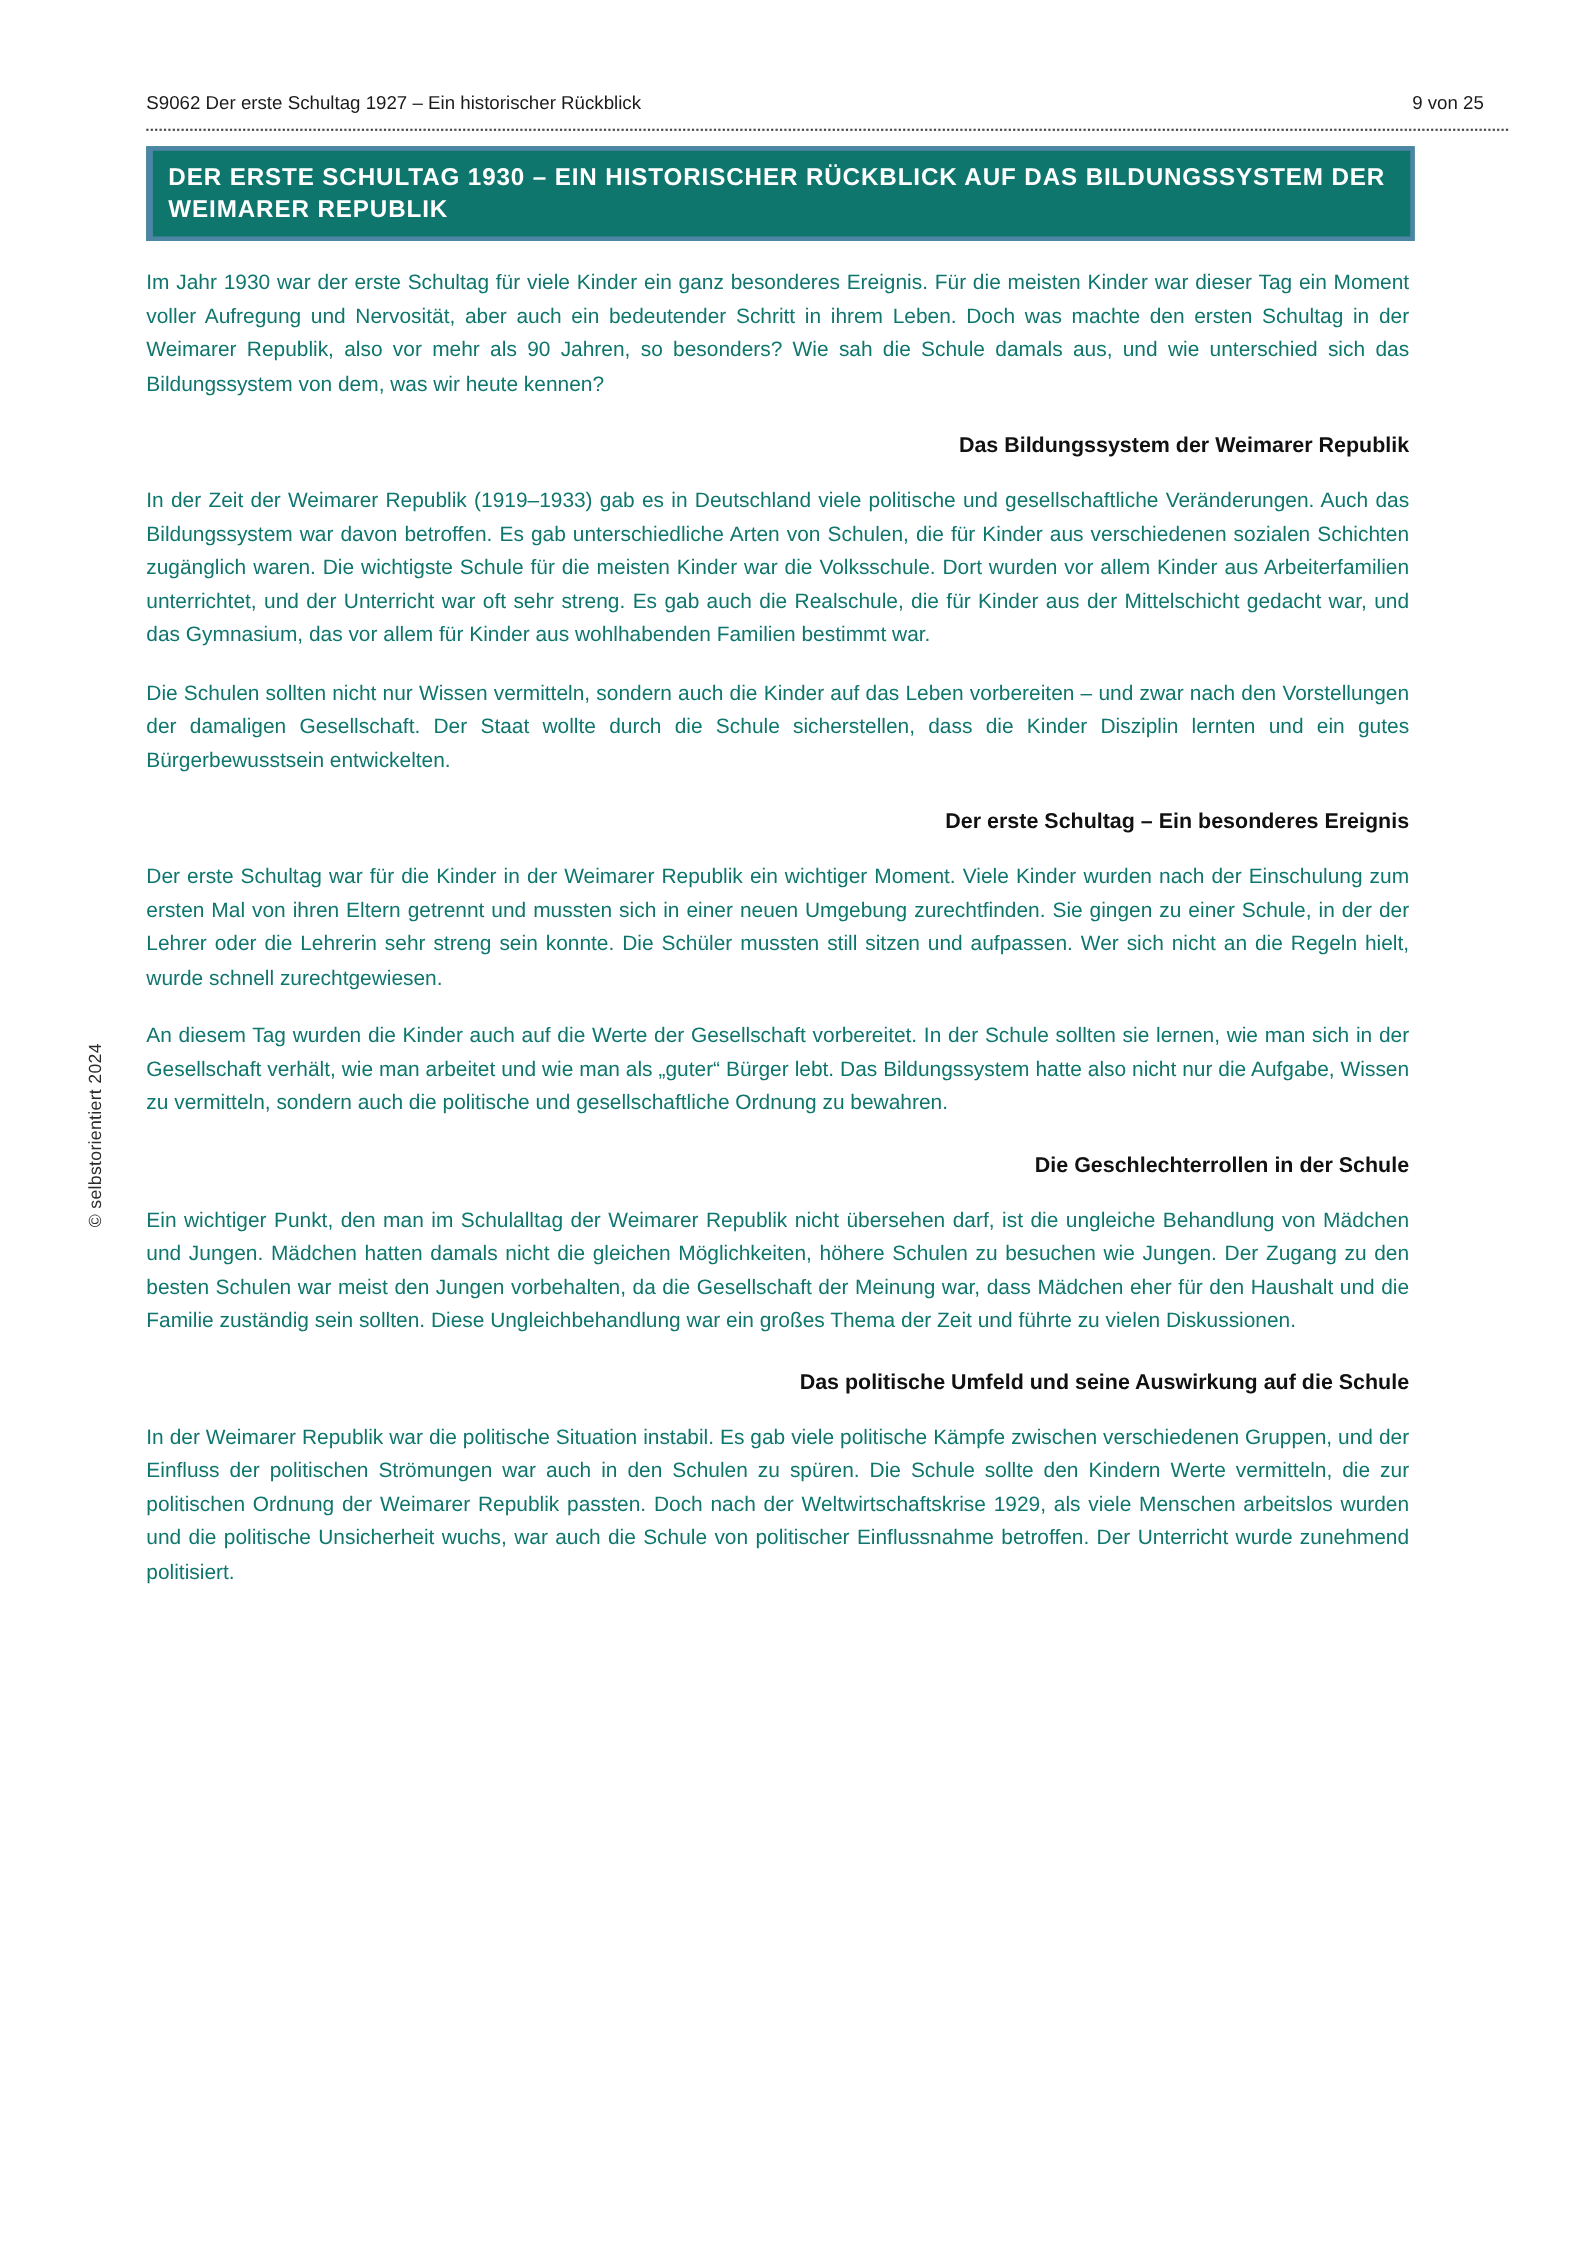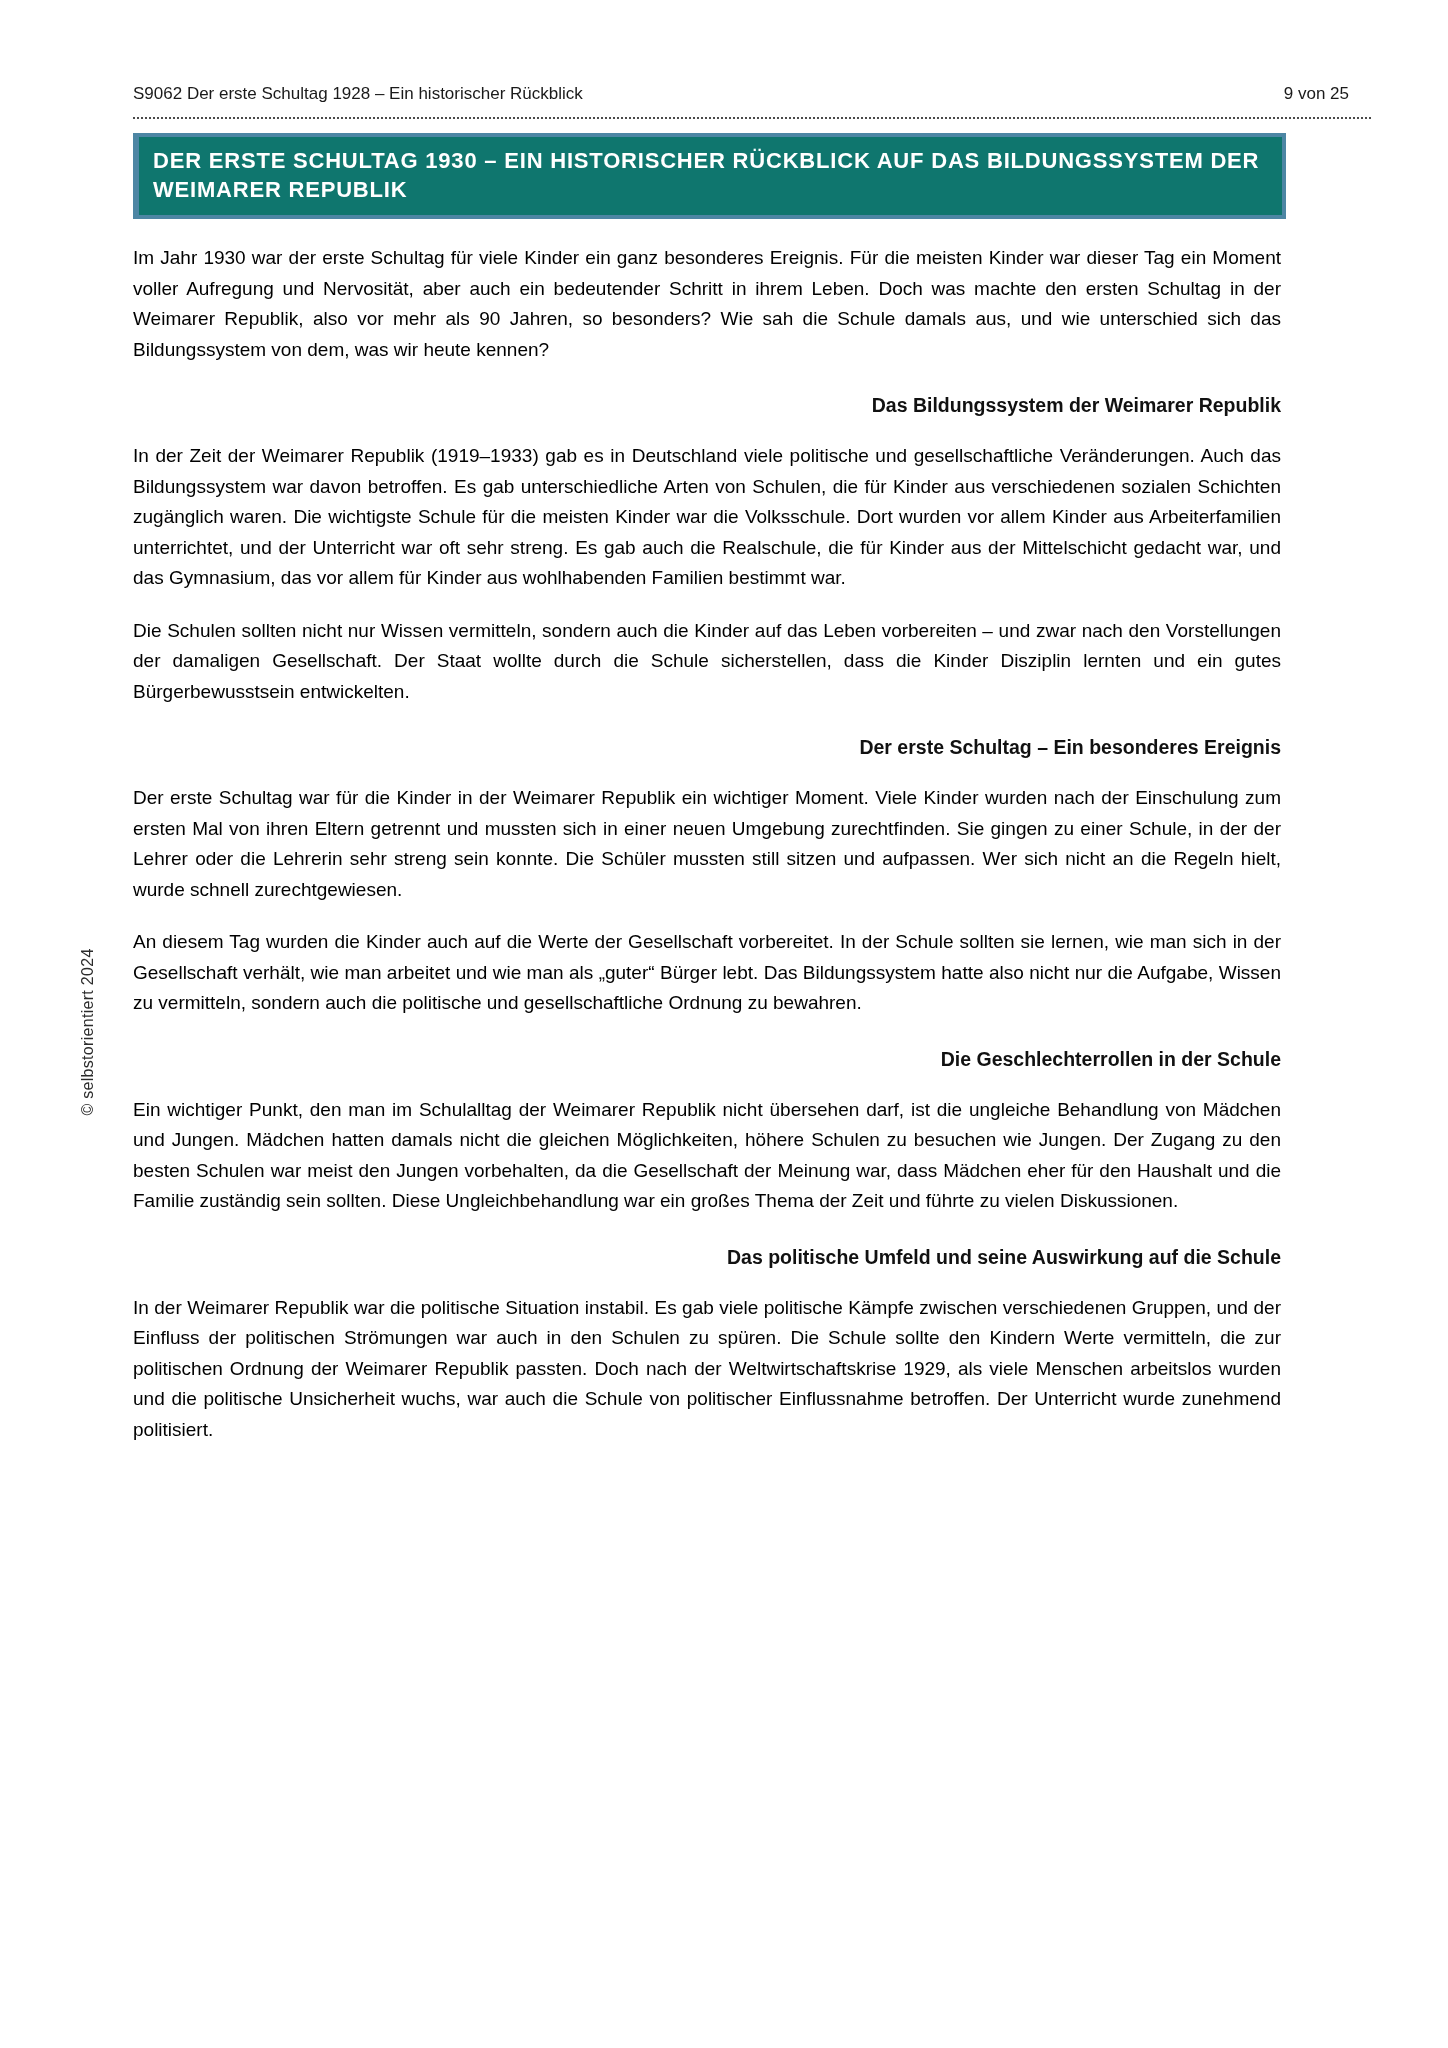--- a/index.html
+++ b/index.html
@@ -55,21 +55,21 @@
     color: #ffffff;
   }
   .body-text {
     margin-top: 24px;
   }
   .body-text p {
     margin: 0 0 22px 0;
     font-size: 19px;
     line-height: 30.5px;
     text-align: justify;
-    color: #000000;
+    color: #0f766e;
   }
   .body-text h3 {
     margin: 28px 0 24px 0;
     font-size: 19.5px;
     line-height: 24px;
     font-weight: 700;
     color: #111111;
     text-align: right;
   }
   .copyright-vertical {
@@ -84,21 +84,21 @@
   }
 </style>
 </head>
 <body>
 
 <div class="page">
 
   <div class="copyright-vertical">© selbstorientiert 2024</div>
 
   <header class="page-header">
-    <span>S9062 Der erste Schultag 1928 – Ein historischer Rückblick</span>
+    <span>S9062 Der erste Schultag 1927 – Ein historischer Rückblick</span>
     <span class="page-indicator">9 von 25</span>
   </header>
 
   <main class="content">
 
     <div class="title-banner">
       <h1>DER ERSTE SCHULTAG 1930 – EIN HISTORISCHER RÜCKBLICK AUF DAS BILDUNGSSYSTEM DER WEIMARER REPUBLIK</h1>
     </div>
 
     <div class="body-text">

